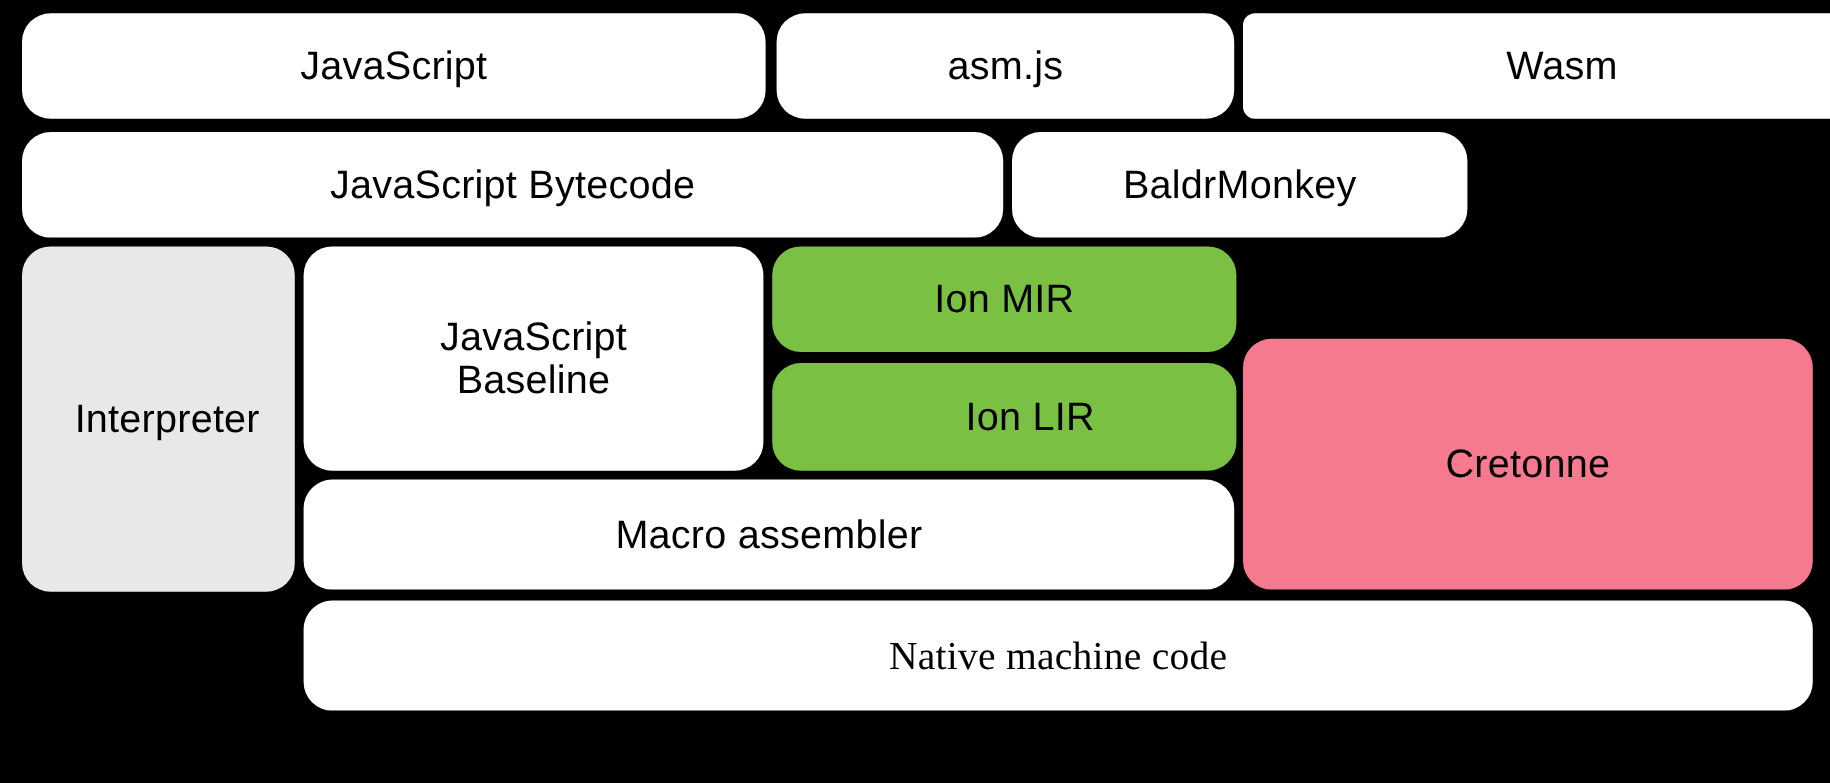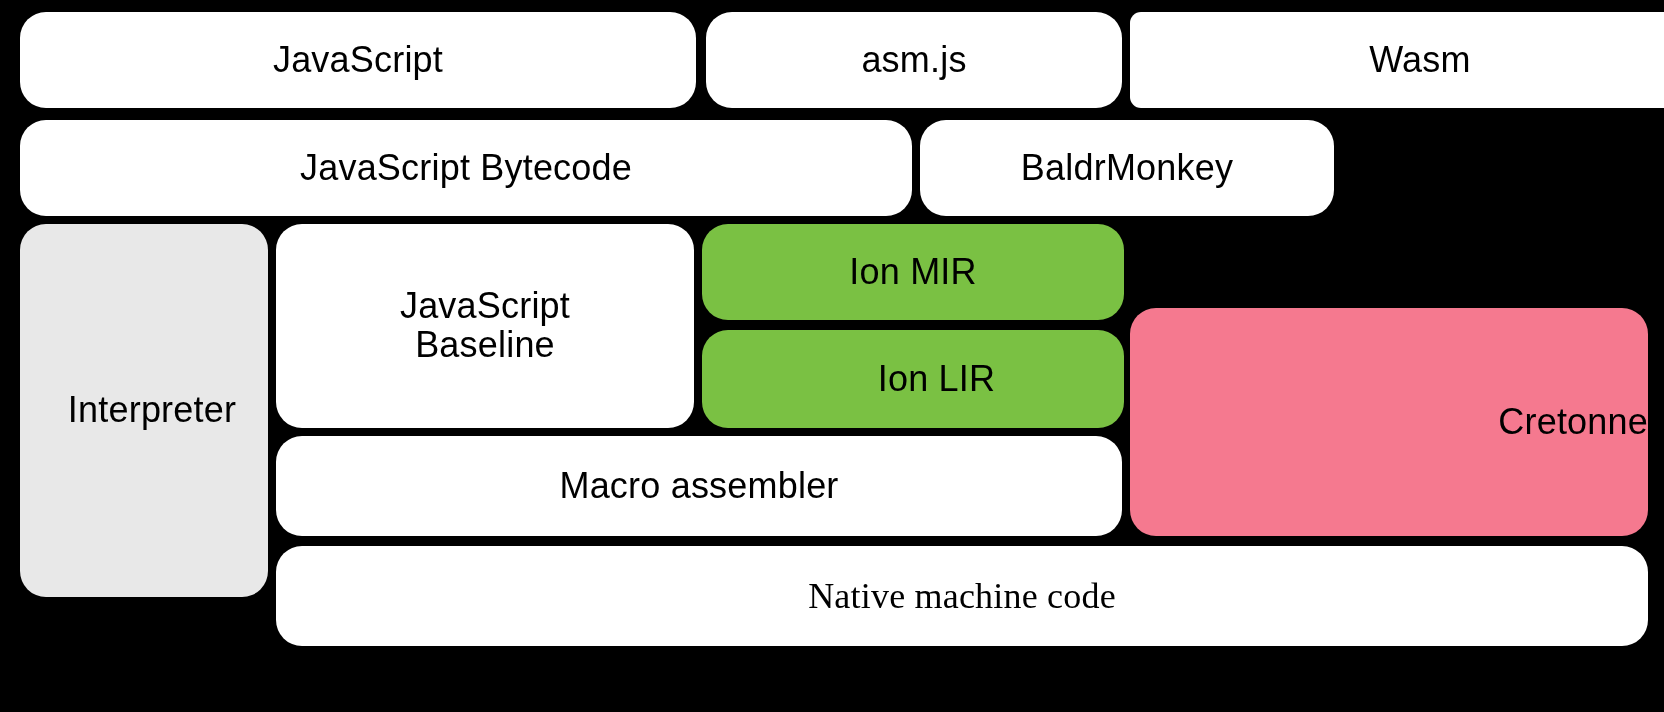--- a/index.html
+++ b/index.html
@@ -38,21 +38,21 @@
 </style>
 </head>
 <body>
 
 <div id="stage" style="background: rgb(0, 0, 0);">
     <div class="node fill-white" style="left: 20px; top: 12px; width: 676px; height: 96px;"><span>JavaScript</span></div>
     <div class="node fill-white" style="left: 706px; top: 12px; width: 416px; height: 96px;"><span>asm.js</span></div>
     <div class="node fill-white" style="left: 1130px; top: 12px; width: 580px; height: 96px; border-radius: 11px;"><span>Wasm</span></div>
     <div class="node fill-white" style="left: 920px; top: 120px; width: 414px; height: 96px;"><span>BaldrMonkey</span></div>
     <div class="node fill-white" style="left: 20px; top: 120px; width: 892px; height: 96px;"><span>JavaScript Bytecode</span></div>
-    <div class="node fill-gray" style="left: 20px; top: 224px; width: 248px; height: 373px; padding-left: 16px;"><span>Interpreter</span></div>
+    <div class="node fill-gray" style="left: 20px; top: 224px; width: 248px; height: 314px; padding-left: 16px;"><span>Interpreter</span></div>
     <div class="node fill-white" style="left: 276px; top: 224px; width: 418px; height: 204px;"><span>JavaScript
 Baseline</span></div>
     <div class="node fill-green" style="left: 702px; top: 224px; width: 422px; height: 96px;"><span>Ion MIR</span></div>
     <div class="node fill-green" style="left: 702px; top: 330px; width: 422px; height: 98px; padding-left: 47px;"><span>Ion LIR</span></div>
-    <div class="node fill-pink" style="left: 1130px; top: 308px; width: 518px; height: 228px; justify-content: flex-end;"><span>Cretonne</span></div>
+    <div class="node fill-pink" style="left: 1130px; top: 308px; width: 518px; height: 228px;"><span>Cretonne</span></div>
     <div class="node fill-white" style="left: 276px; top: 436px; width: 846px; height: 100px;"><span>Macro assembler</span></div>
     <div class="node fill-white" style="left: 276px; top: 546px; width: 1372px; height: 100px; font-family: Liberation Serif, serif;"><span>Native machine code</span></div>
   </div>
 
 </body></html>

